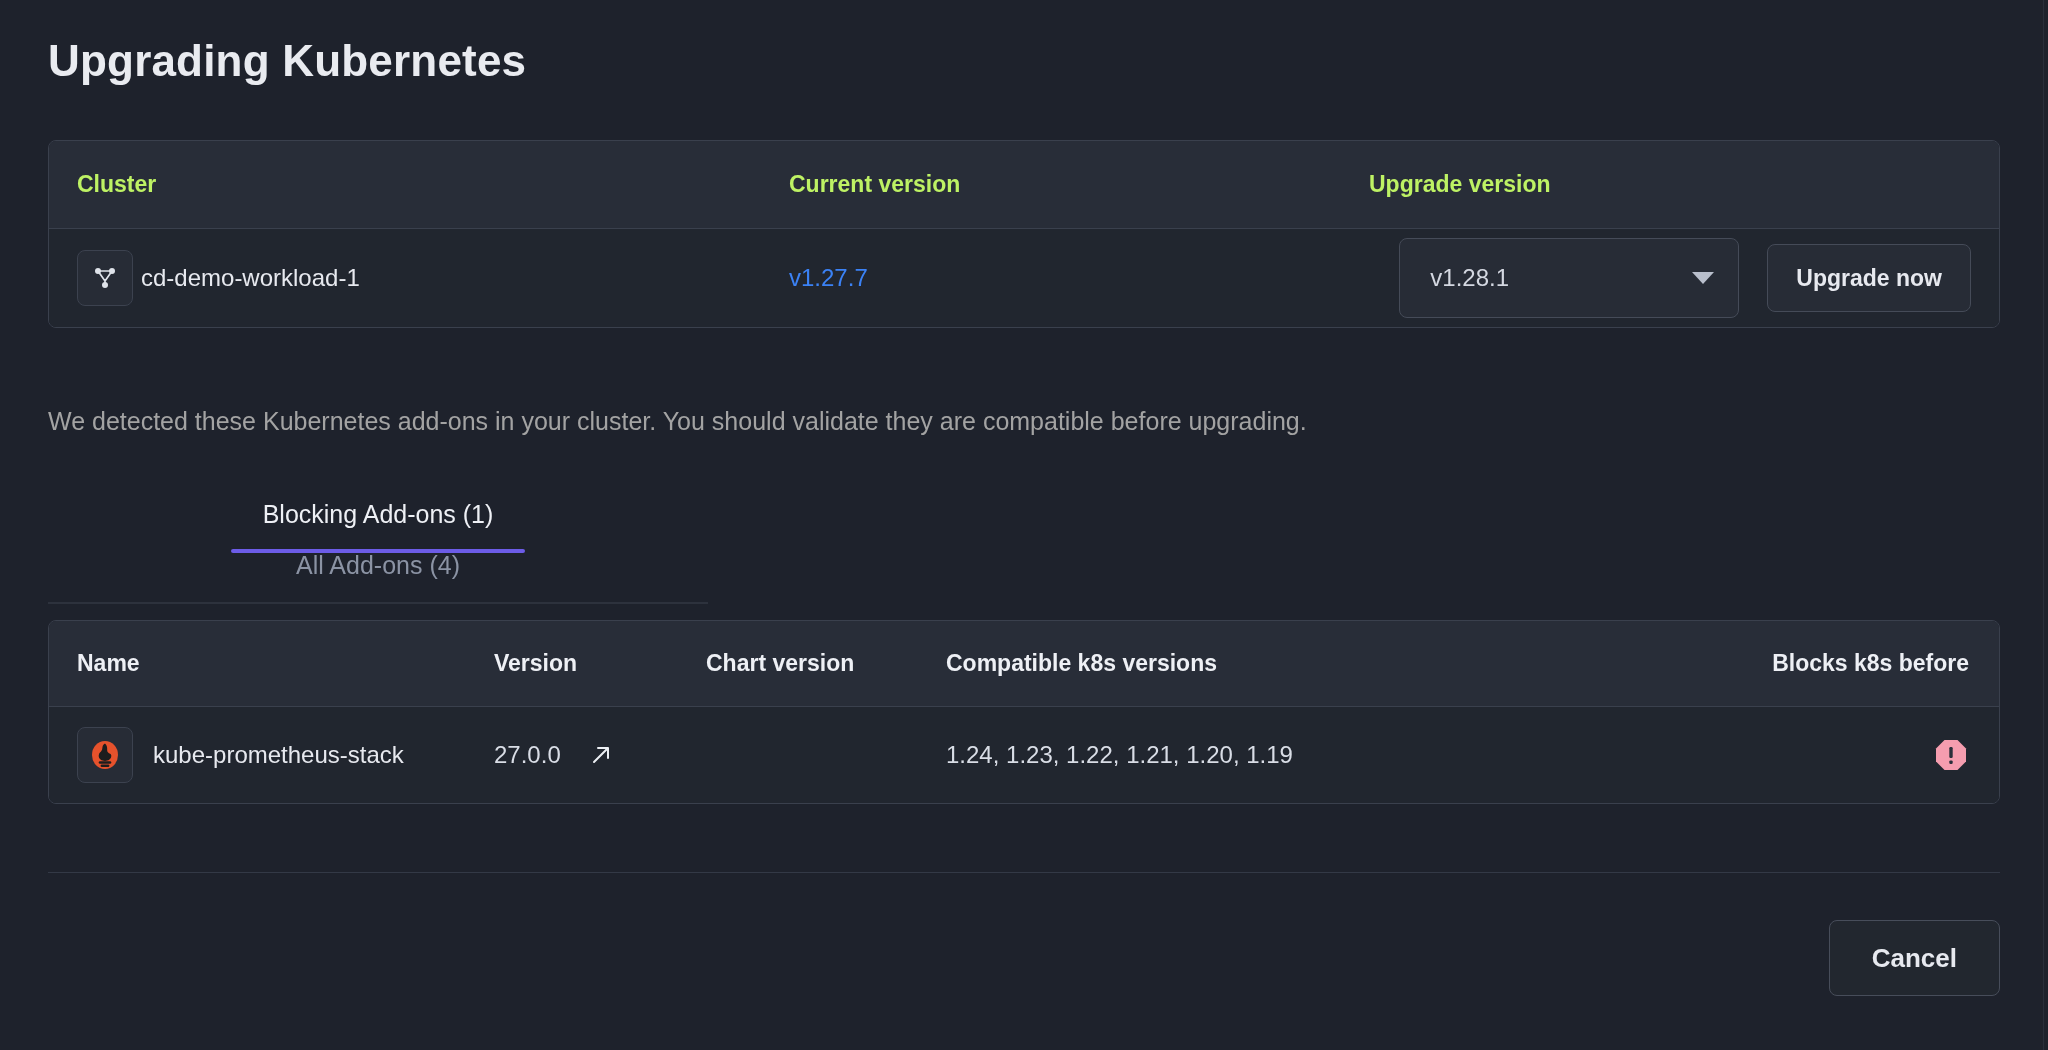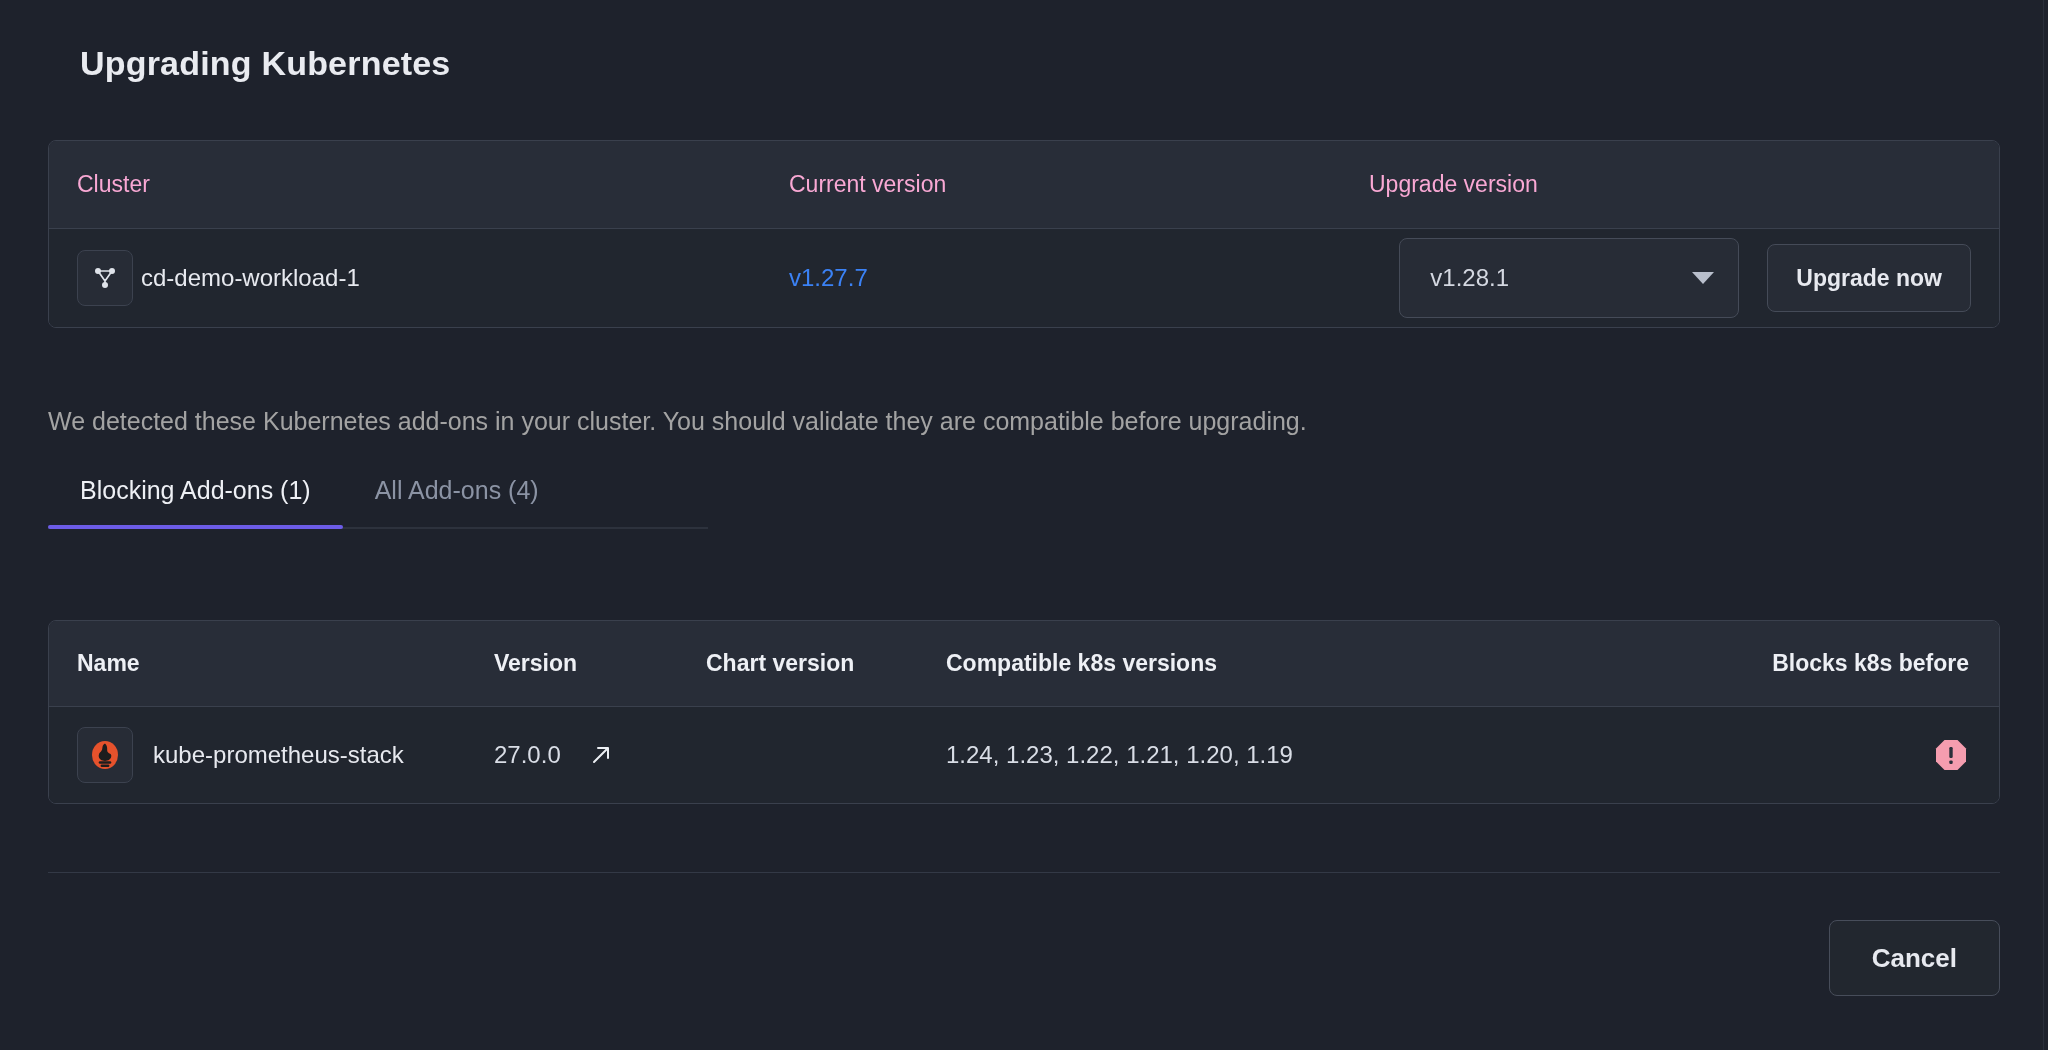--- a/index.html
+++ b/index.html
@@ -26,26 +26,25 @@
     right: 4px;
     width: 1px;
     height: 1050px;
     background: #2a2f3a;
   }
 
   
   .page-title {
     position: absolute;
     left: 48px;
-    top: 44px;
-    font-size: 34px;
+    top: 36px;
+    font-size: 44px;
     font-weight: bold;
     color: #e9ebf0;
     letter-spacing: 0.2px;
-    margin-left: 32px;
   }
 
   
   .cluster-table {
     position: absolute;
     left: 48px;
     top: 140px;
     width: 1952px;
     border: 1px solid #3a404d;
     border-radius: 8px;
@@ -53,22 +52,22 @@
   }
   .ct-head {
     display: flex;
     align-items: center;
     height: 88px;
     background: #282d38;
     border-bottom: 1px solid #3a404d;
   }
   .ct-head > div {
     font-size: 23px;
-    font-weight: normal;
-    color: #f9a8d4;
+    font-weight: bold;
+    color: #bef264;
   }
   .ct-body {
     display: flex;
     align-items: center;
     height: 98px;
     background: #21262f;
   }
   .col-cluster   { width: 740px; padding-left: 28px; }
   .col-current   { width: 580px; }
   .col-upgrade   { flex: 1; }
@@ -147,25 +146,26 @@
     left: 48px;
     top: 407px;
     font-size: 25px;
     color: #a3a3a3;
   }
 
   
   .tabs {
     position: absolute;
     left: 48px;
-    top: 476px;
+    top: 500px;
     width: 660px;
     display: flex;
     align-items: center;
     border-bottom: 2px solid #2d323d;
+    flex-direction: column;
   }
   .tab {
     font-size: 25px;
     padding: 0 32px 22px 32px;
     color: #8b93a4;
     cursor: pointer;
     position: relative;
     background: none;
     border: none;
     font-family: "Liberation Sans", sans-serif;

